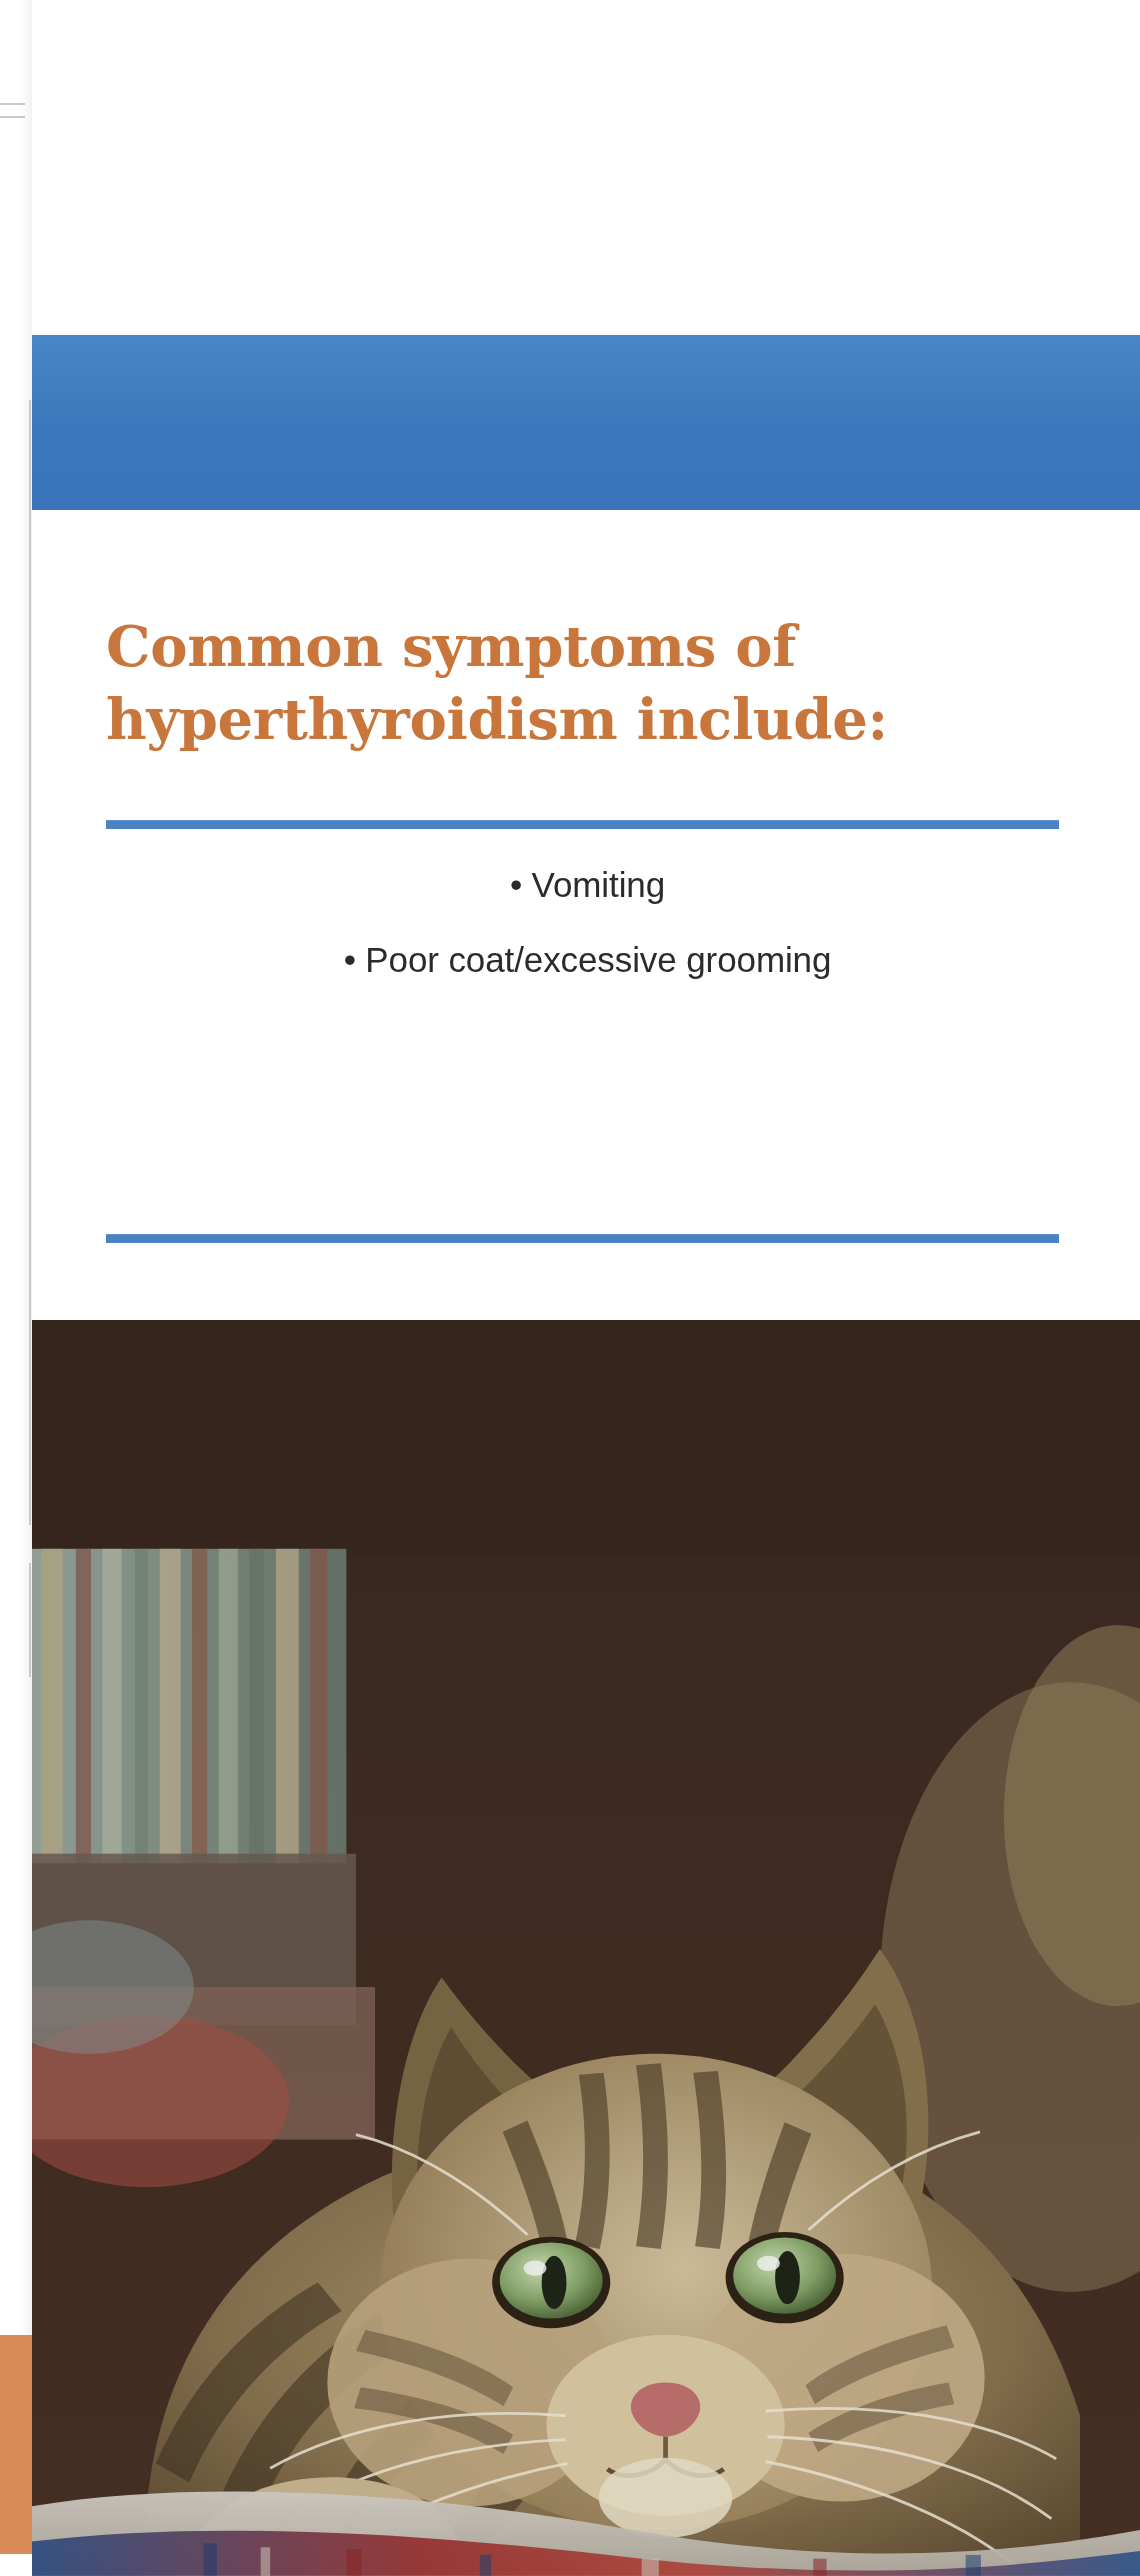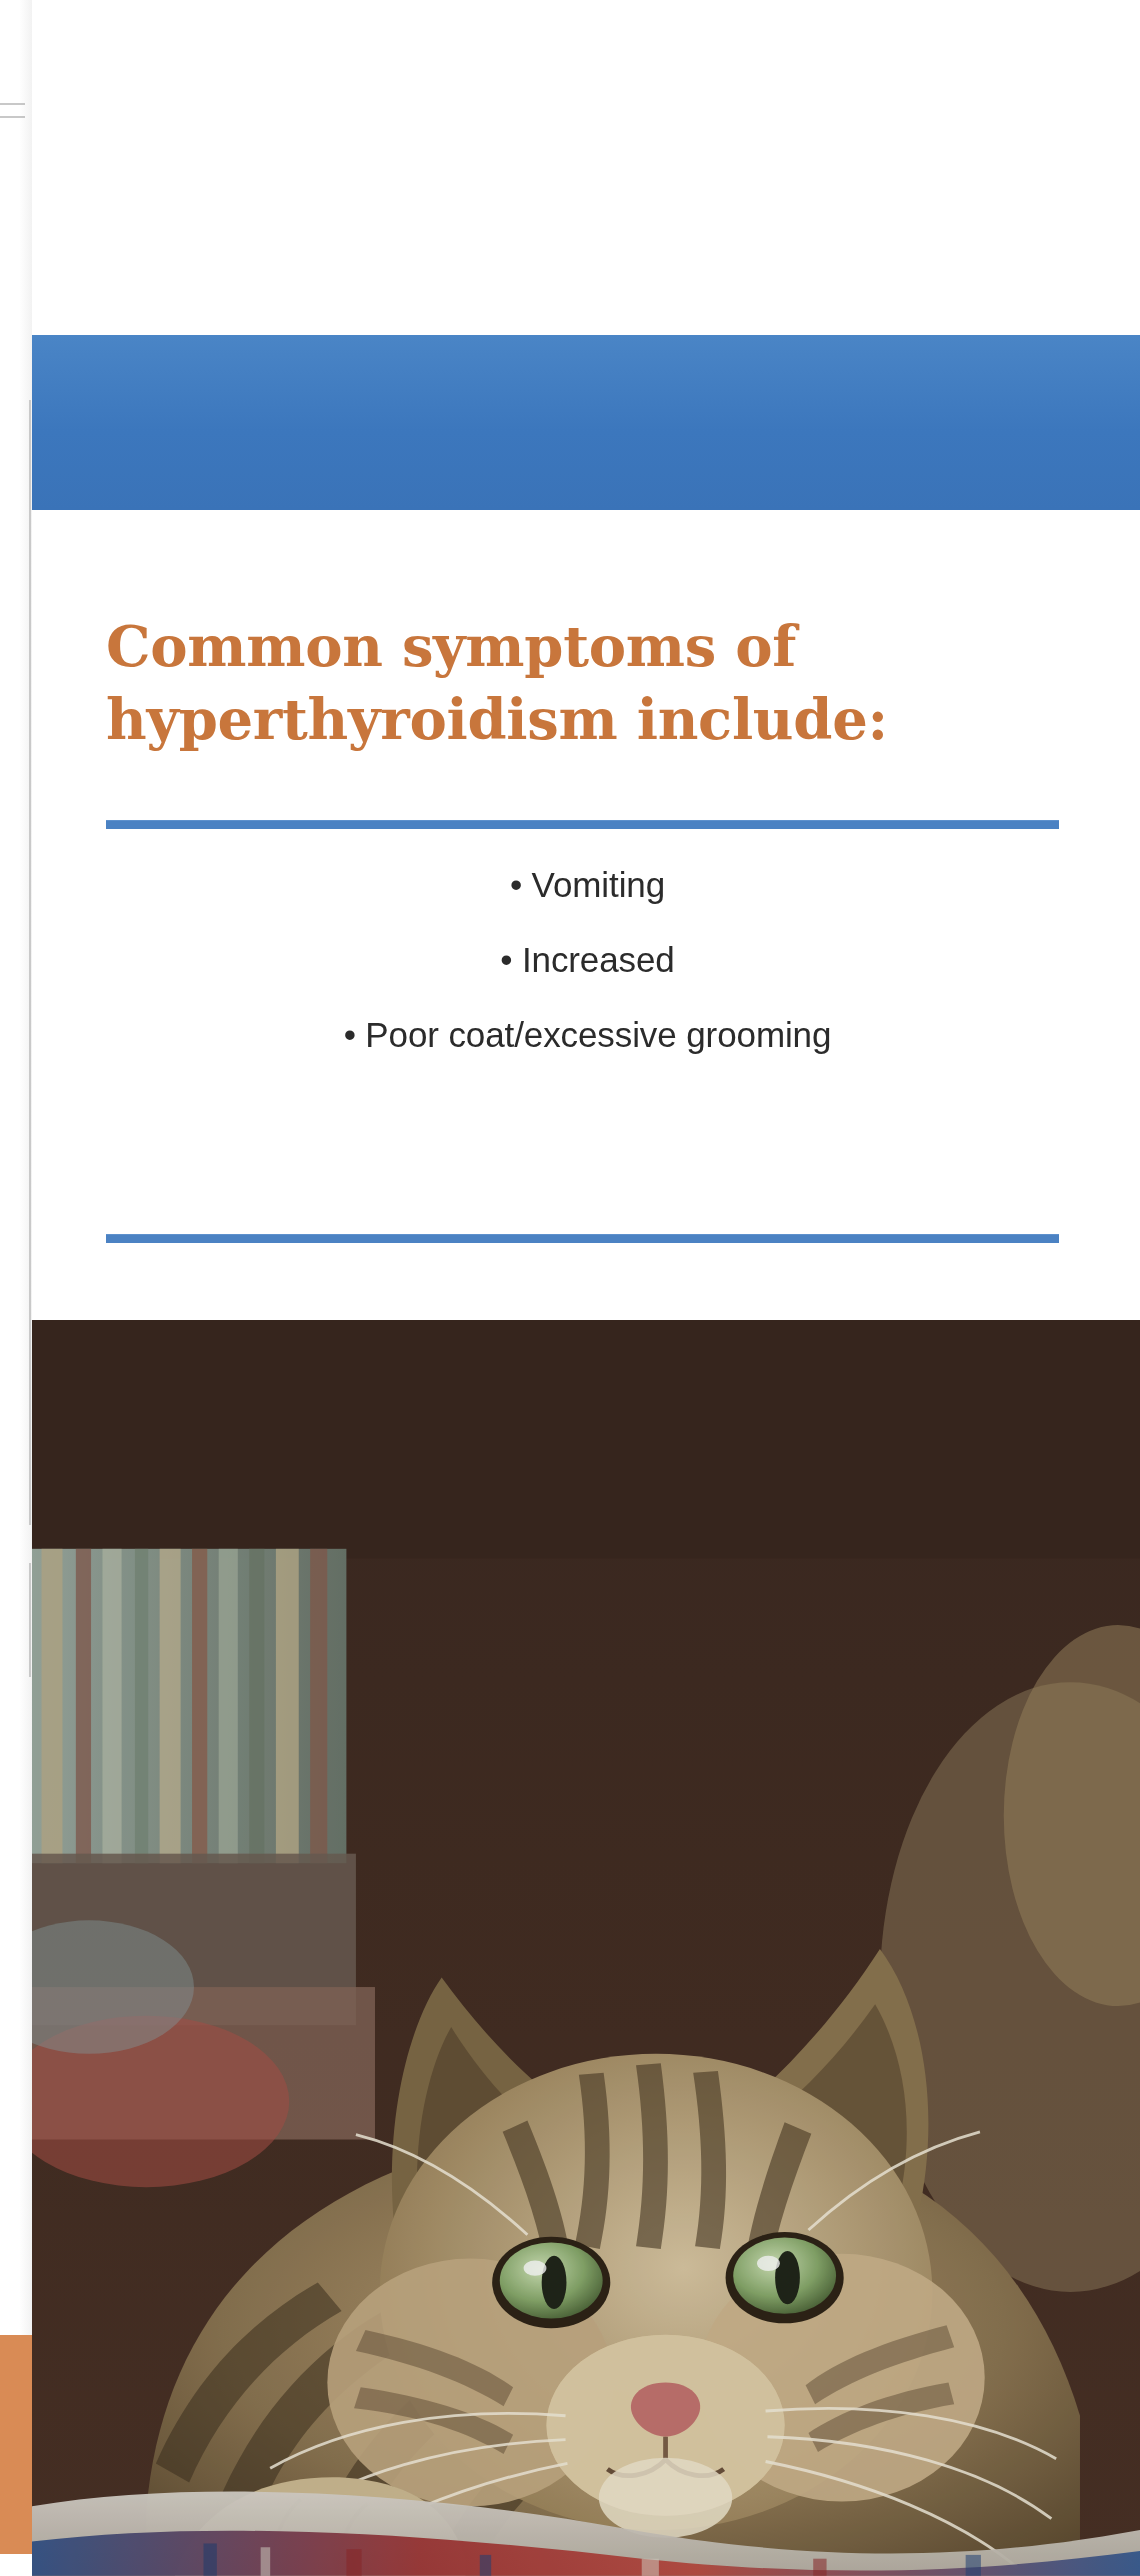--- a/index.html
+++ b/index.html
@@ -158,21 +158,20 @@
   <div class="panel">
 
     <div class="blue-band"></div>
 
     <h1 class="headline">Common symptoms of hyperthyroidism include:</h1>
 
     <div class="rule top"></div>
 
     <ul class="symptom-list">
       <li><span class="bullet">•</span><span>Vomiting</span></li>
-      <li><span class="bullet">•</span><span>Increased</span></li>
       <li><span class="bullet">•</span><span>Poor coat/excessive grooming</span></li>
     </ul>
 
     <div class="rule bottom"></div>
 
   </div>
 
   <div class="photo">
     <svg width="1108" height="1256" viewBox="0 0 1163 1318" xmlns="http://www.w3.org/2000/svg" aria-hidden="true">
       <defs>

